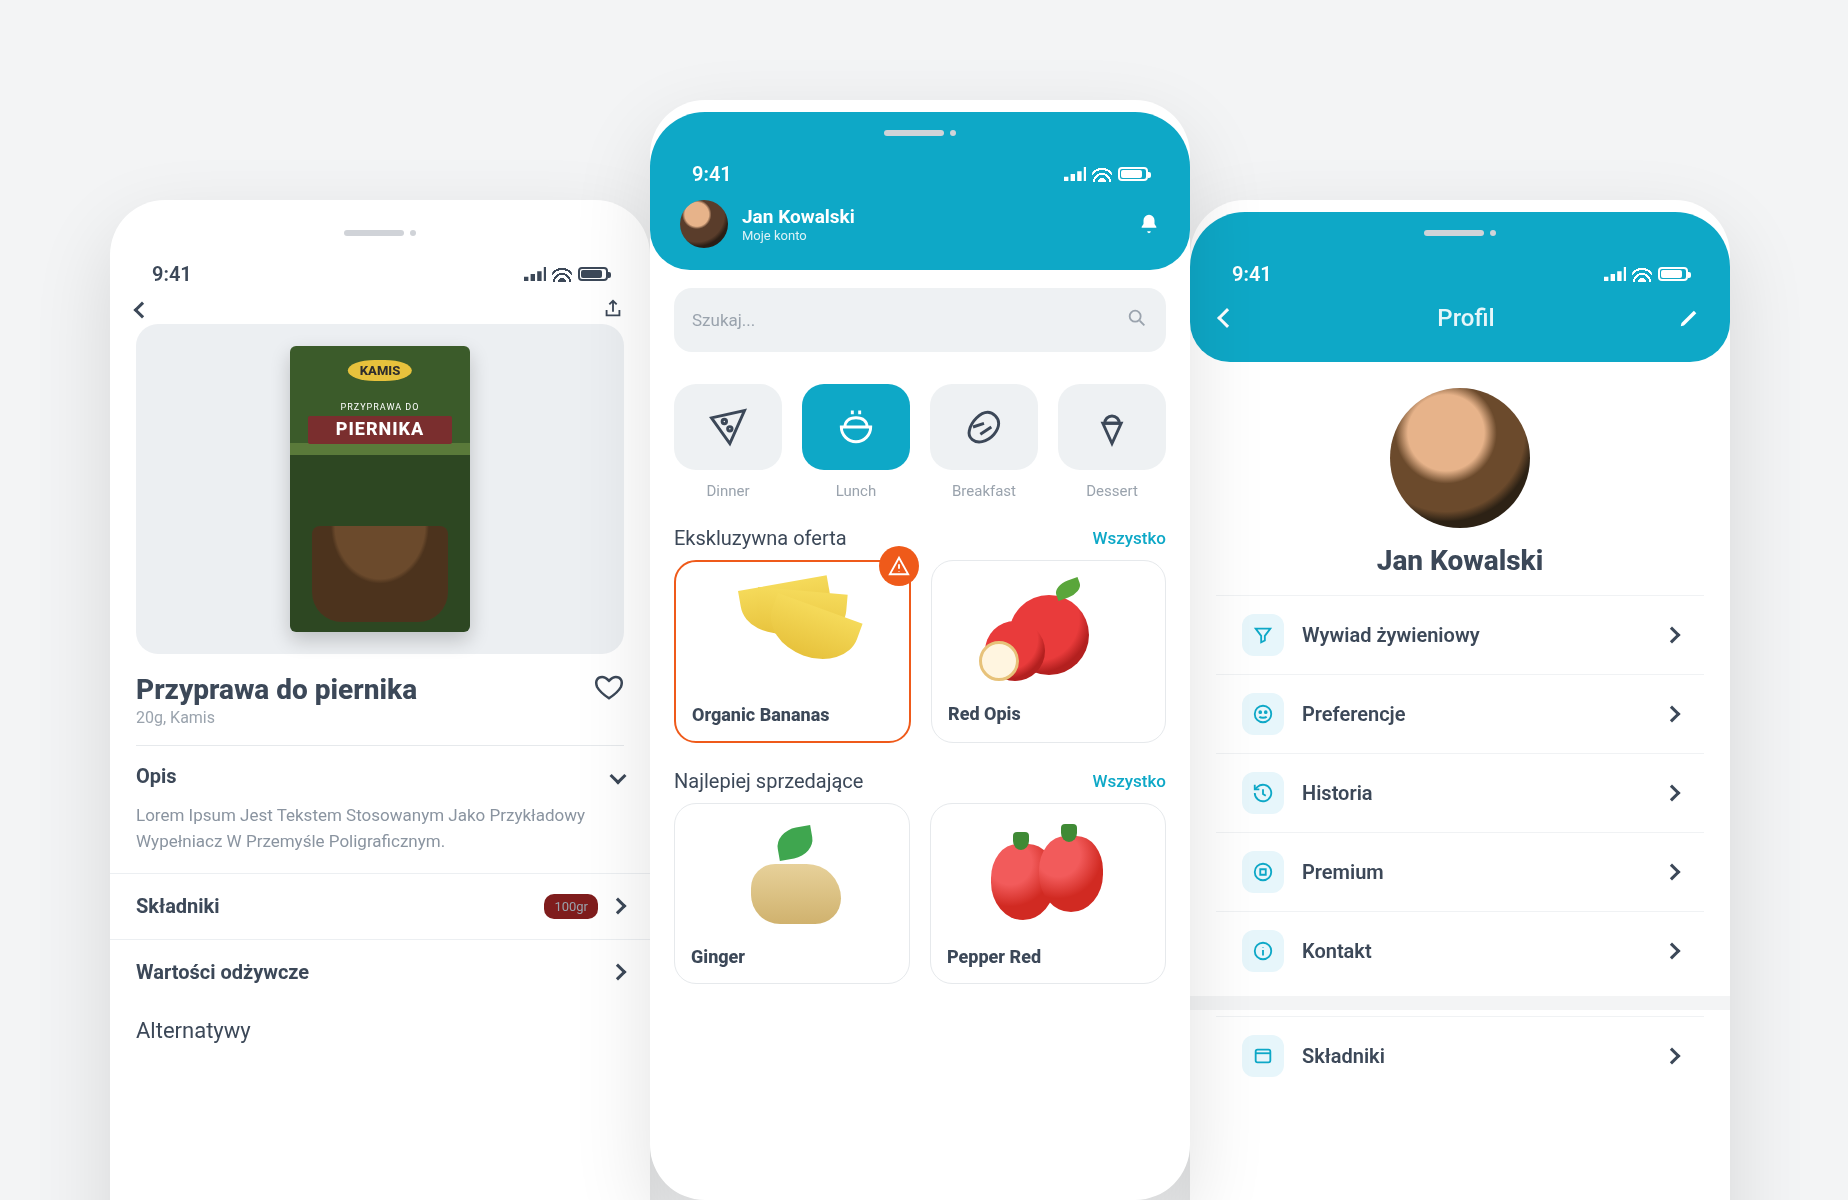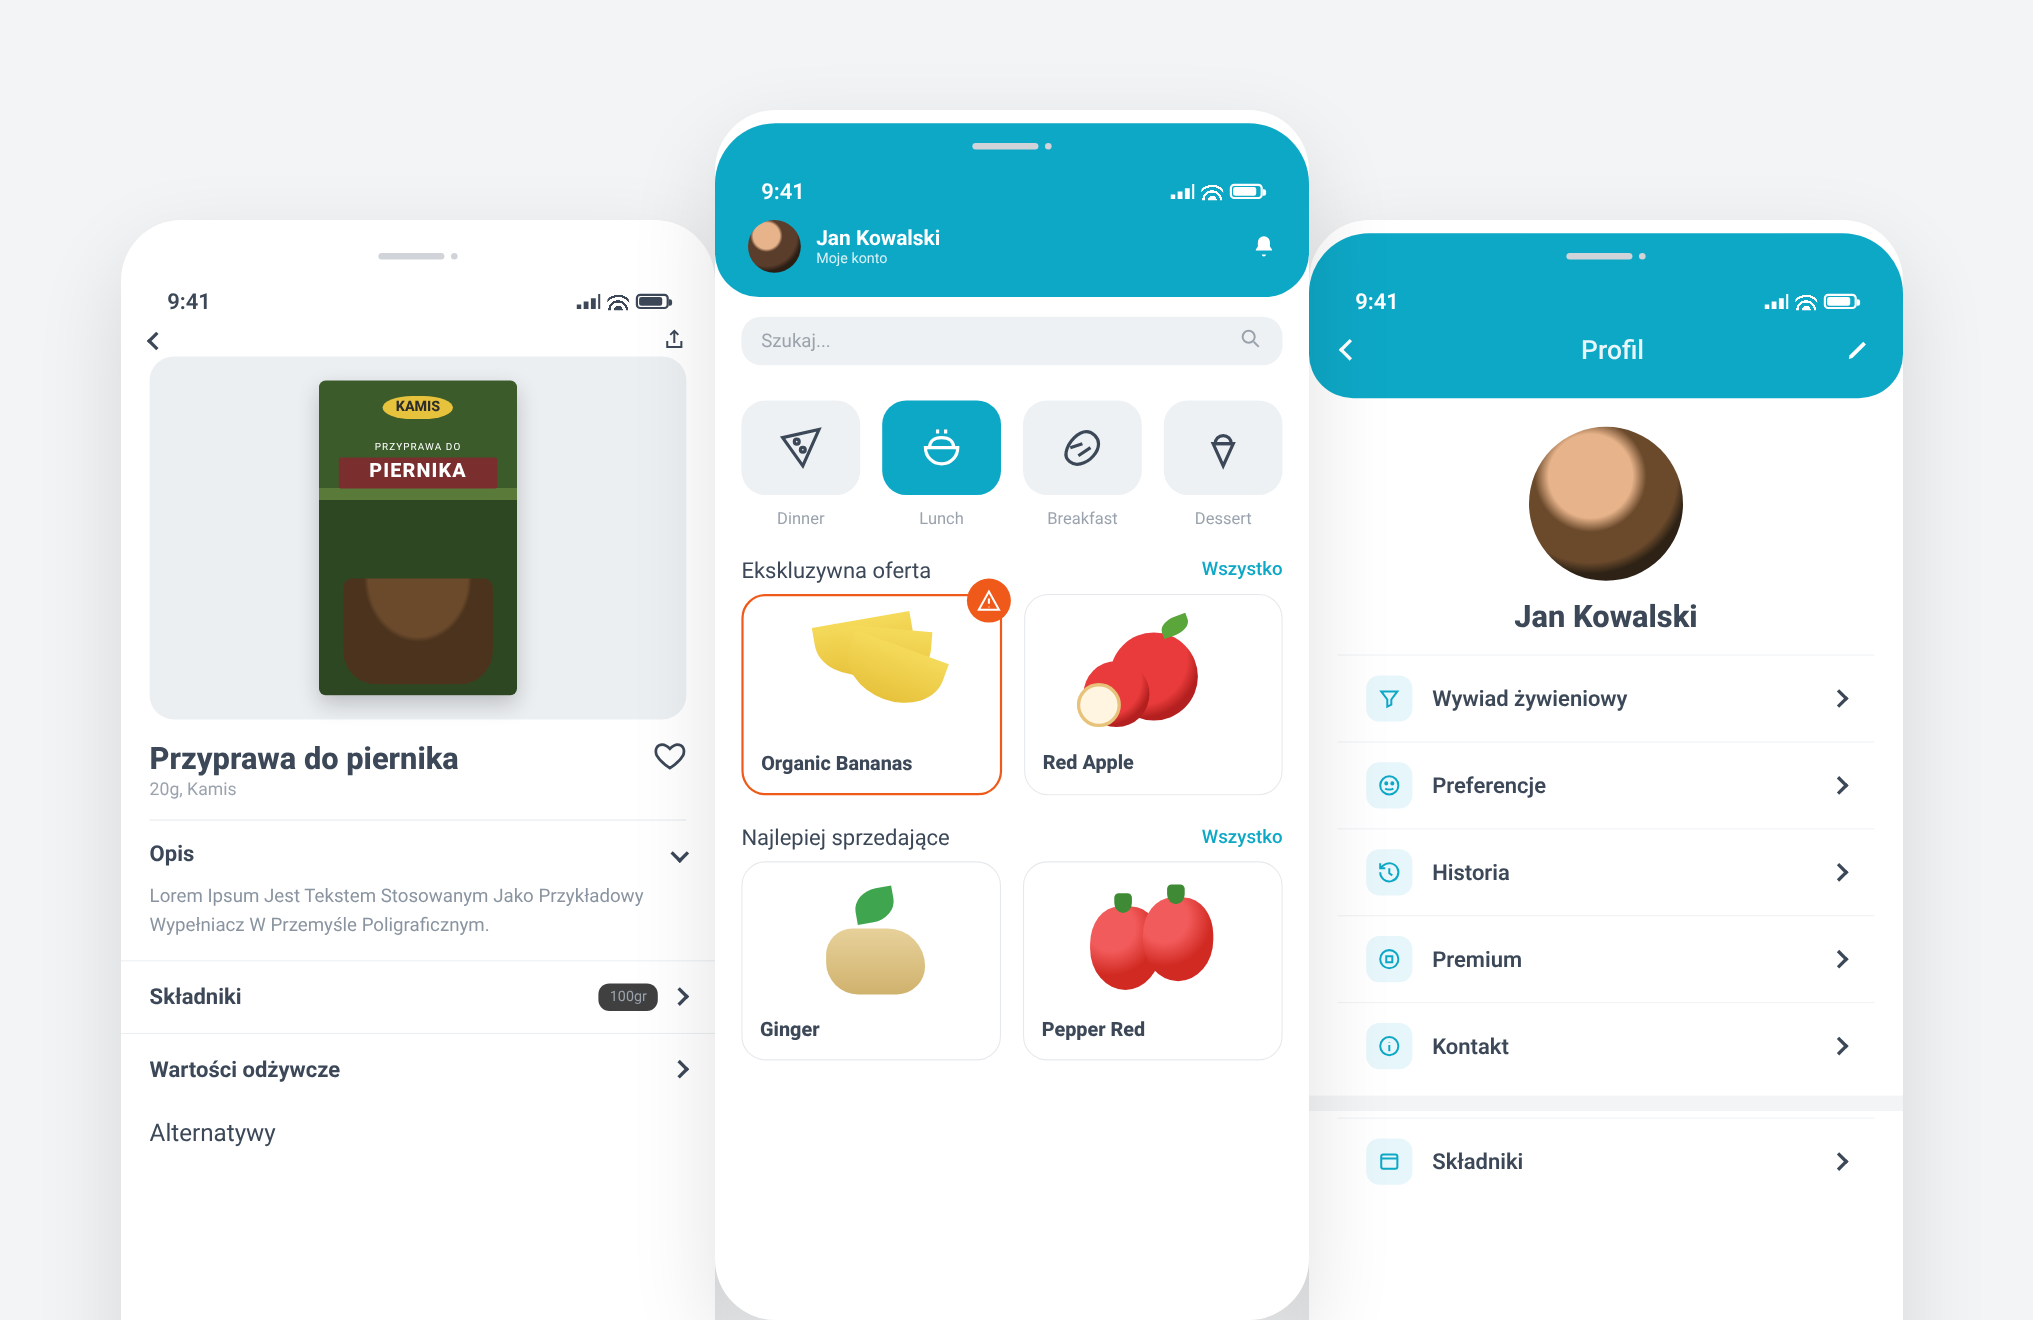--- a/index.html
+++ b/index.html
@@ -56,24 +56,24 @@
   .heart svg{ width:30px;height:30px; fill:none; stroke:#3c4858; stroke-width:2;}
   .pl-sub{ padding:0 26px; color:#9aa3ad; font-size:16px; margin-top:2px;}
   .sep{ height:1px; background:#e6e9ec; margin:18px 26px;}
   .pl-sec{ padding:0 26px;}
   .pl-sec-h{ display:flex; justify-content:space-between; align-items:center;}
   .pl-sec-h .t{ font-size:20px; font-weight:700; color:#3c4858;}
   .pl-sec-h .chevd{ width:12px;height:12px;border-right:3px solid #3c4858;border-bottom:3px solid #3c4858; transform:rotate(45deg);}
   .pl-desc{ color:#8a94a0; font-size:17px; line-height:1.55; margin-top:14px;}
   .row-item{ display:flex; align-items:center; justify-content:space-between; padding:20px 26px; border-top:1px solid #eceff2;}
   .row-item .t{ font-size:20px; font-weight:700; color:#3c4858;}
-  .pill{ background:#404040;color:#9aa3ad;font-size:13px;padding:5px 10px;border-radius:10px; margin-left:auto; margin-right:14px;}
+  .pill{ background:#7f1d1d;color:#9aa3ad;font-size:13px;padding:5px 10px;border-radius:10px; margin-left:auto; margin-right:14px;}
   .chevr{ width:12px;height:12px;border-right:3px solid #3c4858;border-top:3px solid #3c4858; transform:rotate(45deg);}
   .alt-title{ padding:14px 26px 0; font-size:22px; color:#3c4858;}
-  .search{ background:#eef1f3; border-radius:18px; height:44px; margin:18px 24px 0; display:flex; align-items:center; padding:0 18px; color:#9aa3ad;}
+  .search{ background:#eef1f3; border-radius:18px; height:64px; margin:18px 24px 0; display:flex; align-items:center; padding:0 18px; color:#9aa3ad;}
   .search .ph{ font-size:17px;}
   .search .sicon{ margin-left:auto;}
   .search .sicon svg{ width:22px;height:22px; stroke:#9aa3ad; fill:none; stroke-width:2;}
   .cats{ display:flex; gap:20px; padding:20px 24px 0;margin-top:12px;}
   .cat{ flex:1; text-align:center;}
   .cat .box{ height:86px; border-radius:22px; background:#eef1f3; display:flex;align-items:center;justify-content:center;}
   .cat.active .box{ background:#0ea8c7;}
   .cat .lbl{ margin-top:12px; color:#9aa3ad; font-size:15px;}
   .cat svg{ width:44px;height:44px; stroke:#3c4858; fill:none; stroke-width:1.6;}
   .cat.active svg{ stroke:#fff;}
@@ -276,21 +276,21 @@
         <div class="name">Organic Bananas</div>
       </div>
       <div class="card">
         <div class="food">
             <div class="apple-wrap">
               <div class="apple"></div>
               <div class="apple2"></div>
               <div class="apple-slice"></div>
             </div>
           </div>
-        <div class="name">Red Apple</div>
+        <div class="name">Red Opis</div>
       </div>
     </div>
 
     <div class="sec-head">
       <div class="t">Najlepiej sprzedające</div>
       <div class="more">Wszystko</div>
     </div>
     <div class="grid2">
       <div class="card">
         <div class="food">

